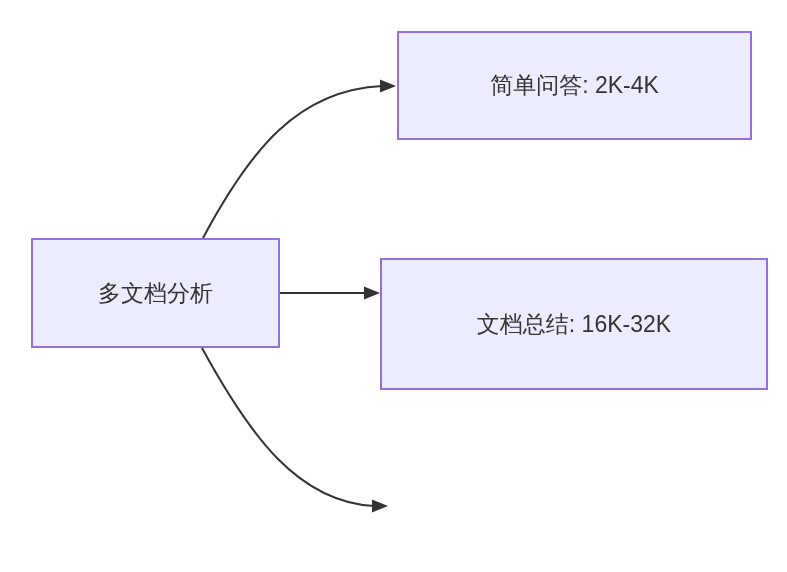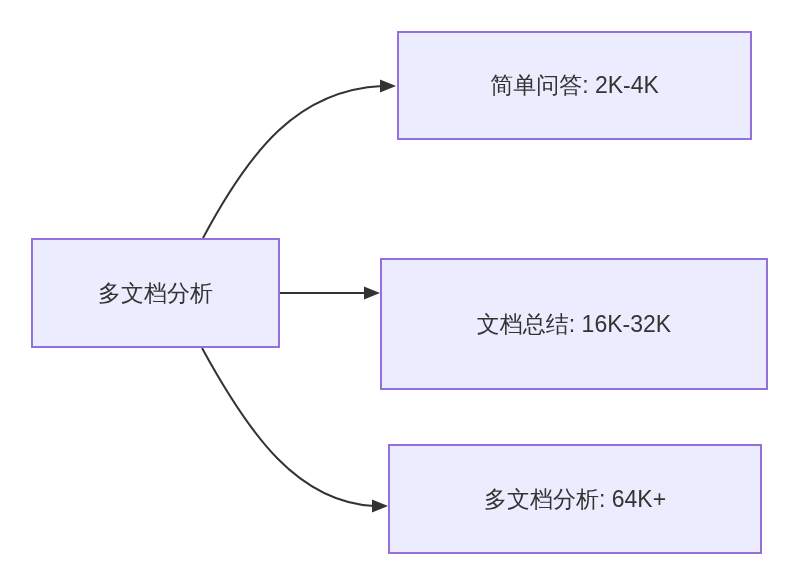--- a/index.html
+++ b/index.html
@@ -72,17 +72,14 @@
   </div>
 
   <div class="node node-branch0">
     <span>简单问答: 2K-4K</span>
   </div>
 
   <div class="node node-branch1">
     <span>文档总结: 16K-32K</span>
   </div>
 
-  <div class="node node-branch2">
-    <span>多文档分析: 64K+</span>
-  </div>
 
 </div>
 
 </body></html>

